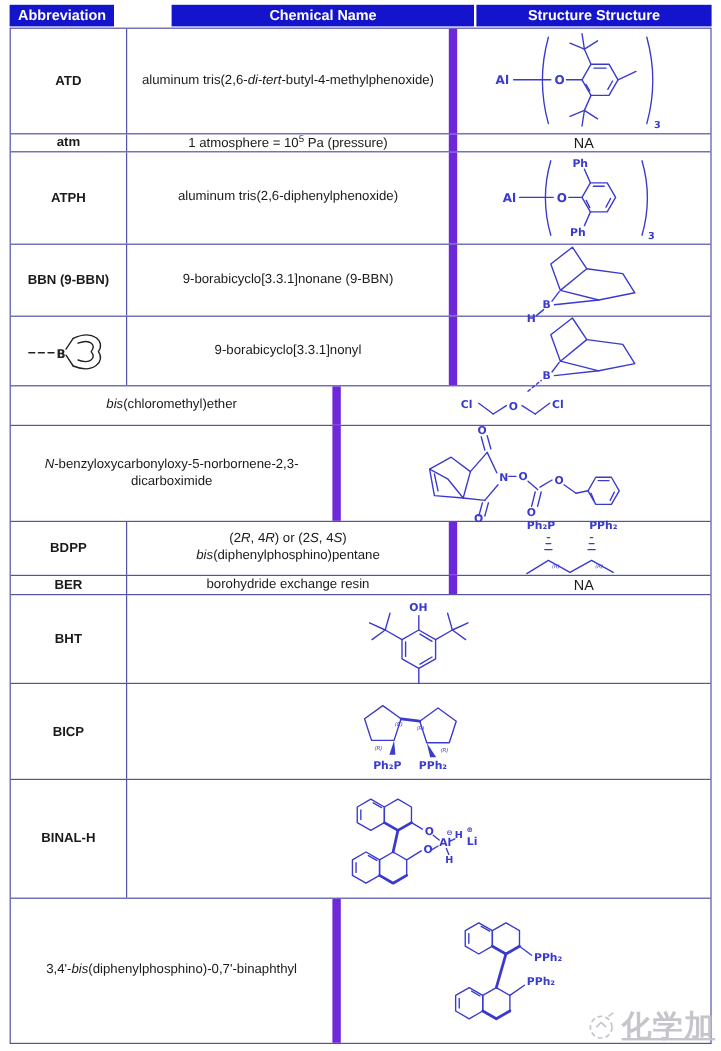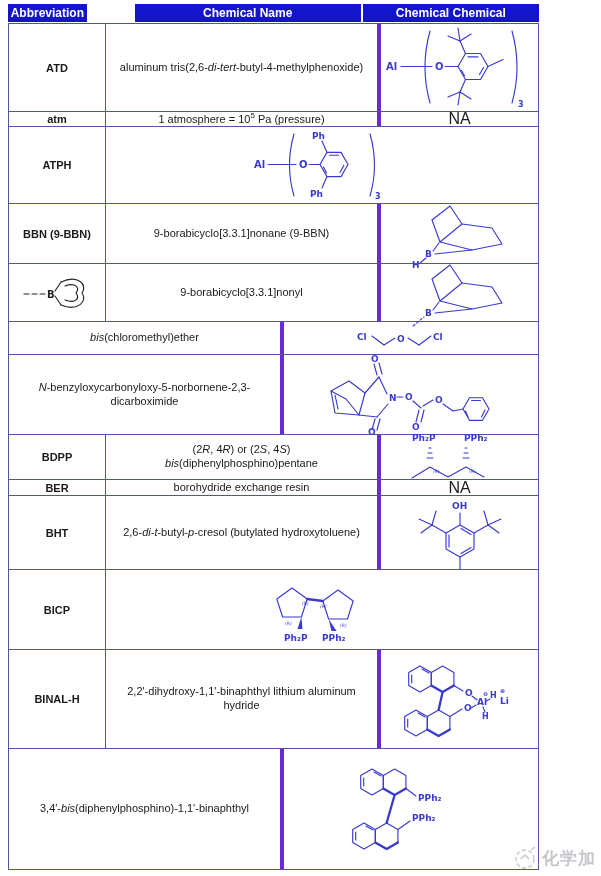--- a/index.html
+++ b/index.html
@@ -1,66 +1,66 @@
 <!DOCTYPE html>
 <html><head>
 <meta charset="utf-8">
 <style>
   html,body{margin:0;padding:0;background:#fff;}
   #page{position:relative;width:601px;height:876px;background:#fff;overflow:hidden;
         font-family:"Liberation Sans",sans-serif;color:#1a1a1a;}
-  #tbl{position:absolute;left:8px;top:4px;width:531px;}
+  #tbl{position:absolute;left:8px;top:4px;width:585px;}
   
   .hrow{display:flex;height:18px;margin-bottom:1px;}
   .hc{background:#1414cc;color:#fff;font-weight:bold;font-size:12px;
       display:flex;align-items:center;justify-content:center;box-sizing:border-box;}
   .hc1{width:95px;margin-right:2px;}
   .hc2{width:273px;margin-right:2px;margin-left:46px;}
   .hc3{width:213px;}
   
   .tbody{border:1px solid #5252a6;box-sizing:border-box;}
   .row{display:flex;border-bottom:1px solid #5252a6;box-sizing:border-box;}
   .row:last-child{border-bottom:none;}
   .c{box-sizing:border-box;display:flex;align-items:center;justify-content:center;text-align:center;}
   .c1{width:97px;border-right:1px solid #5252a6;font-weight:bold;font-size:11px;}
-  .c2{width:275px;border-right:4px solid #6d28d9;font-size:11px;padding:2px 9px;line-height:1.25;}
+  .c2{width:275px;border-right:7px solid #6d28d9;font-size:11px;padding:2px 9px;line-height:1.25;}
   .c3{flex:1;}
-  .na{font-size:16px;}
+  .na{font-size:12px;}
   sup{font-size:8px;}
   
   .r1{height:88px}.r2{height:15px}.r3{height:77px}.r4{height:60px}.r5{height:58px}
   .r6{height:33px}.r7{height:80px}.r8{height:45px}.r9{height:16px}.r10{height:74px}
   .r11{height:80px}.r12{height:99px}.r13{height:120px}
   
   svg{display:block;}
   .st{stroke:#3a3ace;stroke-width:1.15;fill:none;stroke-linecap:round;stroke-linejoin:round;}
   .stb{stroke:#3a3ace;stroke-width:2.3;fill:none;stroke-linecap:round;stroke-linejoin:round;}
   .wf{fill:#3a3ace;stroke:none;}
   .at{fill:#3a3ace;font-family:"DejaVu Sans",sans-serif;font-size:9px;font-weight:600;}
   .at10{font-size:10px;}.at8{font-size:8px;}.at6{font-size:6px;}
   .rl{fill:#3a3ace;font-family:"DejaVu Sans",sans-serif;font-size:4.5px;font-style:italic;}
   .blk{stroke:#222;}
   .atk{fill:#222;font-family:"DejaVu Sans",sans-serif;font-size:10px;font-weight:600;}
   .dsh{stroke-dasharray:2.4,2.2;}
   
   #wm{position:absolute;right:5px;bottom:5px;display:flex;align-items:center;gap:4px;
       color:#c2c2c9;opacity:.95;}
-  #wm .wtxt{font-size:17px;font-weight:bold;letter-spacing:1px;
-      font-family:"DejaVu Sans",sans-serif;}
+  #wm .wtxt{font-size:25px;font-weight:bold;letter-spacing:1px;
+      font-family:"DejaVu Sans",sans-serif;text-decoration:underline;}
 </style>
 </head>
 <body>
 
 <div id="page">
   <div id="tbl">
 
     <div class="hrow">
       <div class="hc hc1">Abbreviation</div>
       <div class="hc hc2">Chemical Name</div>
-      <div class="hc hc3">Chemical Chemical</div>
+      <div class="hc hc3">Structure Structure</div>
     </div>
 
     <div class="tbody">
 
       <div class="row r1">
         <div class="c c1">ATD</div>
         <div class="c c2">
             <span><span>aluminum tris(2,6-</span><span style="font-style: italic;">di</span><span>-</span><span style="font-style: italic;">tert</span><span>-butyl-4-methylphenoxide)</span></span>
           </div>
         <div class="c c3">
@@ -92,20 +92,23 @@
       <div class="row r2">
         <div class="c c1">atm</div>
         <div class="c c2">
             <span><span>1 atmosphere = 10</span><sup>5</sup><span> Pa (pressure)</span></span>
           </div>
         <div class="c c3 na">NA</div>
       </div>
 
       <div class="row r3">
         <div class="c c1">ATPH</div>
+        <div class="c c2">
+            <span><span>aluminum tris(2,6-diphenylphenoxide)</span></span>
+          </div>
         <div class="c c3">
           <svg width="140" height="78" viewBox="0 0 140 78">
             <text class="at at10" x="2" y="42">Al</text>
             <line class="st" x1="16" y1="38.5" x2="44" y2="38.5"></line>
             <path class="st" d="M42,8 Q33,39 42,70"></path>
             <text class="at at10" x="47" y="42">O</text>
             <line class="st" x1="57" y1="38.5" x2="68" y2="38.5"></line>
             <polygon class="st" points="68,38.5 75,26.4 89,26.4 96,38.5 89,50.6 75,50.6"></polygon>
             <line class="st" x1="77.5" y1="29.2" x2="86.5" y2="29.2"></line>
             <line class="st" x1="91.8" y1="39.4" x2="88" y2="46.6"></line>
@@ -246,23 +249,20 @@
       <div class="row r9">
         <div class="c c1">BER</div>
         <div class="c c2">
             <span><span>borohydride exchange resin</span></span>
           </div>
         <div class="c c3 na">NA</div>
       </div>
 
       <div class="row r10">
         <div class="c c1">BHT</div>
-        <div class="c c2">
-            <span><span>2,6-</span><span style="font-style: italic;">di</span><span>-</span><span style="font-style: italic;">t</span><span>-butyl-</span><span style="font-style: italic;">p</span><span>-cresol (butylated hydroxytoluene)</span></span>
-          </div>
         <div class="c c3">
           <svg width="120" height="76" viewBox="0 0 120 76">
             <polygon class="st" points="60,30 74,38 74,54 60,62 46,54 46,38"></polygon>
             <line class="st" x1="61" y1="33.5" x2="71" y2="39.5"></line>
             <line class="st" x1="71" y1="52.5" x2="61" y2="58.5"></line>
             <line class="st" x1="49" y1="40" x2="49" y2="52"></line>
             <text class="at" x="52" y="14">OH</text>
             <line class="st" x1="60" y1="30" x2="60" y2="18"></line>
             <line class="st" x1="74" y1="38" x2="88" y2="30"></line>
             <line class="st" x1="88" y1="30" x2="84" y2="16"></line>
@@ -291,23 +291,20 @@
             <text class="rl" x="46" y="31">(R)</text>
             <text class="rl" x="64" y="34">(R)</text>
             <text class="rl" x="29" y="51">(R)</text>
             <text class="rl" x="84" y="53">(R)</text>
           </svg>
         </div>
       </div>
 
       <div class="row r12">
         <div class="c c1">BINAL-H</div>
-        <div class="c c2">
-            <span><span>2,2'-dihydroxy-1,1'-binaphthyl lithium aluminum hydride</span></span>
-          </div>
         <div class="c c3">
           <svg width="148" height="96" viewBox="0 0 148 96">
             <polygon class="st" points="34,15 45.3,21.5 45.3,34.5 34,41 22.7,34.5 22.7,21.5"></polygon>
             <polygon class="st" points="56.6,15 67.9,21.5 67.9,34.5 56.6,41 45.3,34.5 45.3,21.5"></polygon>
             <polygon class="st" points="30,59 41.3,65.5 41.3,78.5 30,85 18.7,78.5 18.7,65.5"></polygon>
             <polygon class="st" points="52.6,59 63.9,65.5 63.9,78.5 52.6,85 41.3,78.5 41.3,65.5"></polygon>
             <line class="st" x1="25.7" y1="24" x2="25.7" y2="32"></line>
             <line class="st" x1="36" y1="18" x2="43" y2="22"></line>
             <line class="st" x1="21.7" y1="68" x2="21.7" y2="76"></line>
             <line class="st" x1="32" y1="62" x2="39" y2="66"></line>
@@ -327,21 +324,21 @@
             <text class="at at8" x="96" y="68">H</text>
             <line class="st" x1="97" y1="56" x2="99" y2="61"></line>
             <text class="at" x="114" y="53">Li</text>
             <text class="at at6" x="114" y="42">⊕</text>
           </svg>
         </div>
       </div>
 
       <div class="row r13">
         <div class="c c2">
-            <span><span>3,4'-</span><span style="font-style: italic;">bis</span><span>(diphenylphosphino)-1,1'-binaphthyl</span></span>
+            <span><span>3,4'-</span><span style="font-style: italic;">bis</span><span>(diphenylphosphino)-0,7'-binaphthyl</span></span>
           </div>
         <div class="c c3">
           <svg width="150" height="122" viewBox="0 0 150 122">
             <polygon class="st" points="36,21 47.3,27.5 47.3,40.5 36,47 24.7,40.5 24.7,27.5"></polygon>
             <polygon class="st" points="58.6,21 69.9,27.5 69.9,40.5 58.6,47 47.3,40.5 47.3,27.5"></polygon>
             <polygon class="st" points="28,75 39.3,81.5 39.3,94.5 28,101 16.7,94.5 16.7,81.5"></polygon>
             <polygon class="st" points="50.6,75 61.9,81.5 61.9,94.5 50.6,101 39.3,94.5 39.3,81.5"></polygon>
             <line class="st" x1="27.7" y1="30" x2="27.7" y2="38"></line>
             <line class="st" x1="38" y1="24" x2="45" y2="28"></line>
             <line class="st" x1="19.7" y1="84" x2="19.7" y2="92"></line>

